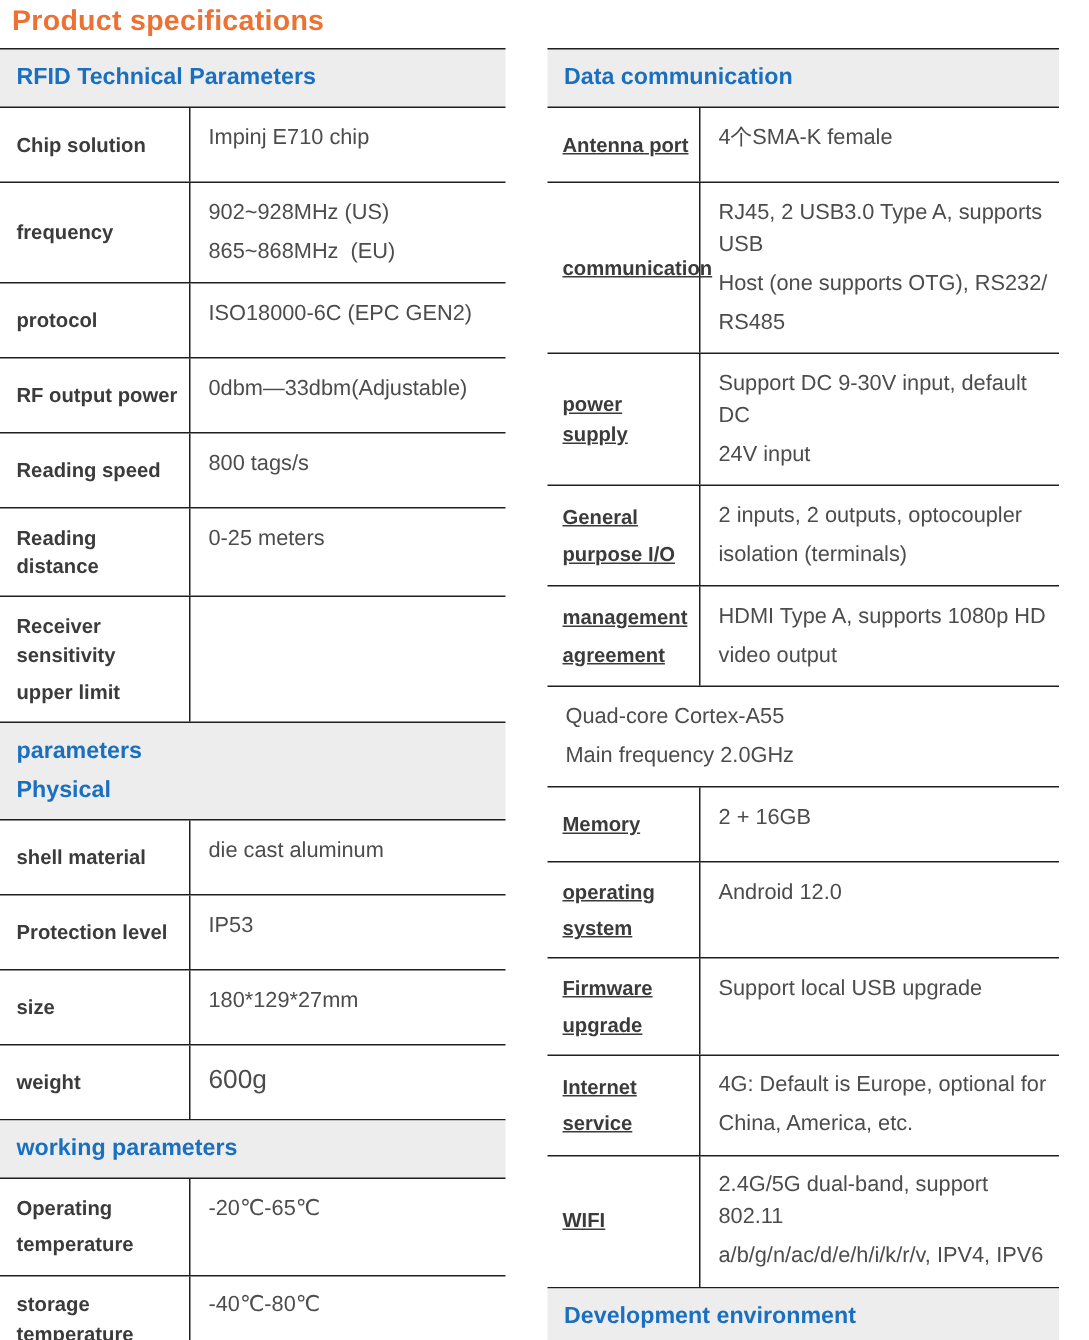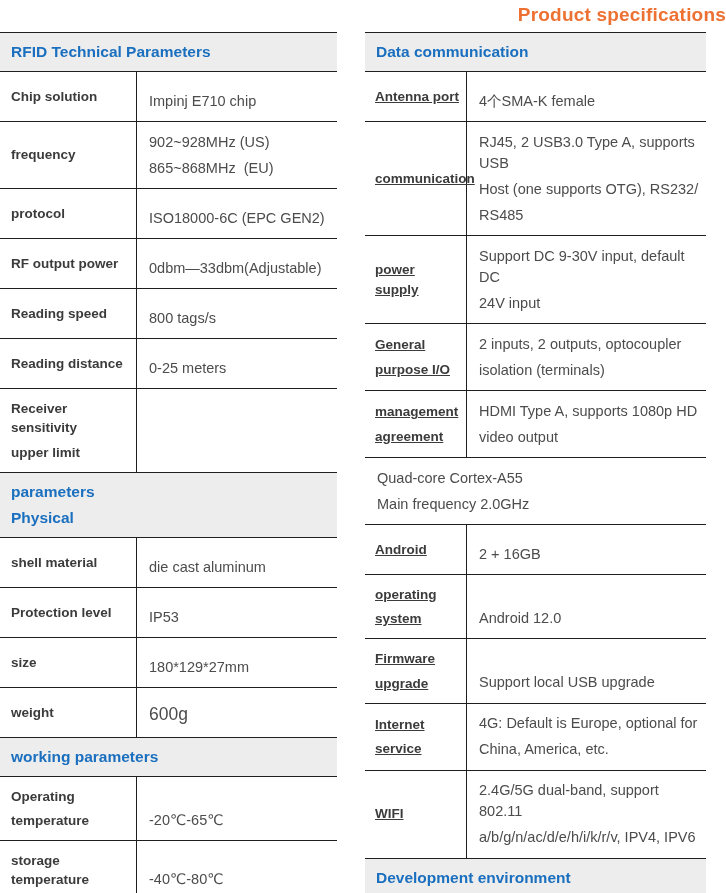--- a/index.html
+++ b/index.html
@@ -16,21 +16,20 @@
     font-family:"Liberation Sans","DejaVu Sans",sans-serif;
     width:726px;
   }
   .page{width:726px;min-height:893px;display:flex;flex-direction:column;}
   .page-title{
     color:var(--title-orange);
     font-size:19px;
     font-weight:700;
     margin:4px 0 6px 8px;
     letter-spacing:.2px;
-    text-align:right;
   }
   .columns{
     display:flex;
     gap:28px;
     border-bottom:1.5px solid var(--border-dark);
     flex:1;
     align-items:stretch;
   }
   .column{display:flex;flex-direction:column;}
   .column.left{width:337px;}
@@ -50,36 +49,36 @@
   }
   .band.first{border-top:1.5px solid var(--border-dark);}
   .band .line{margin:3px 0;line-height:1.3;}
   .row{
     display:flex;
     border-bottom:1.5px solid var(--border-dark);
     min-height:50px;
     align-items:stretch;
   }
   .label-cell{
-    width:137px;
+    width:127px;
     flex:0 0 auto;
     border-right:1.5px solid var(--border-dark);
     font-weight:700;
     font-size:13.5px;
     color:var(--label-text);
     display:flex;flex-direction:column;justify-content:center;
     padding:7px 6px 7px 11px;
   }
   .column.right .label-cell{width:102px;padding-left:10px;text-decoration:underline;}
   .label-cell .line{margin:2.5px 0;line-height:1.45;}
   .value-cell{
     flex:1;
     font-size:14.5px;
     color:var(--value-text);
-    display:flex;flex-direction:column;justify-content:flex-end;
+    display:flex;flex-direction:column;justify-content:flex-start;
     padding:7px 6px 7px 12px;
   }
   .value-cell .line{margin:2.5px 0;line-height:1.45;white-space:pre-wrap;}
   .value-cell.value-large{font-size:17.5px;}
 </style>
 </head>
 <body>
 
 <div class="page">
   <h1 class="page-title">Product specifications</h1>
@@ -259,21 +258,21 @@
             </div>
           </div>
           <div class="row">
             <div class="value-cell">
               <div class="line">Quad-core Cortex-A55</div>
               <div class="line">Main frequency 2.0GHz</div>
             </div>
           </div>
           <div class="row">
             <div class="label-cell">
-              <div class="line">Android</div>
+              <div class="line">Memory</div>
             </div>
             <div class="value-cell">
               <div class="line">2 + 16GB</div>
             </div>
           </div>
           <div class="row">
             <div class="label-cell">
               <div class="line">operating</div>
               <div class="line">system</div>
             </div>

